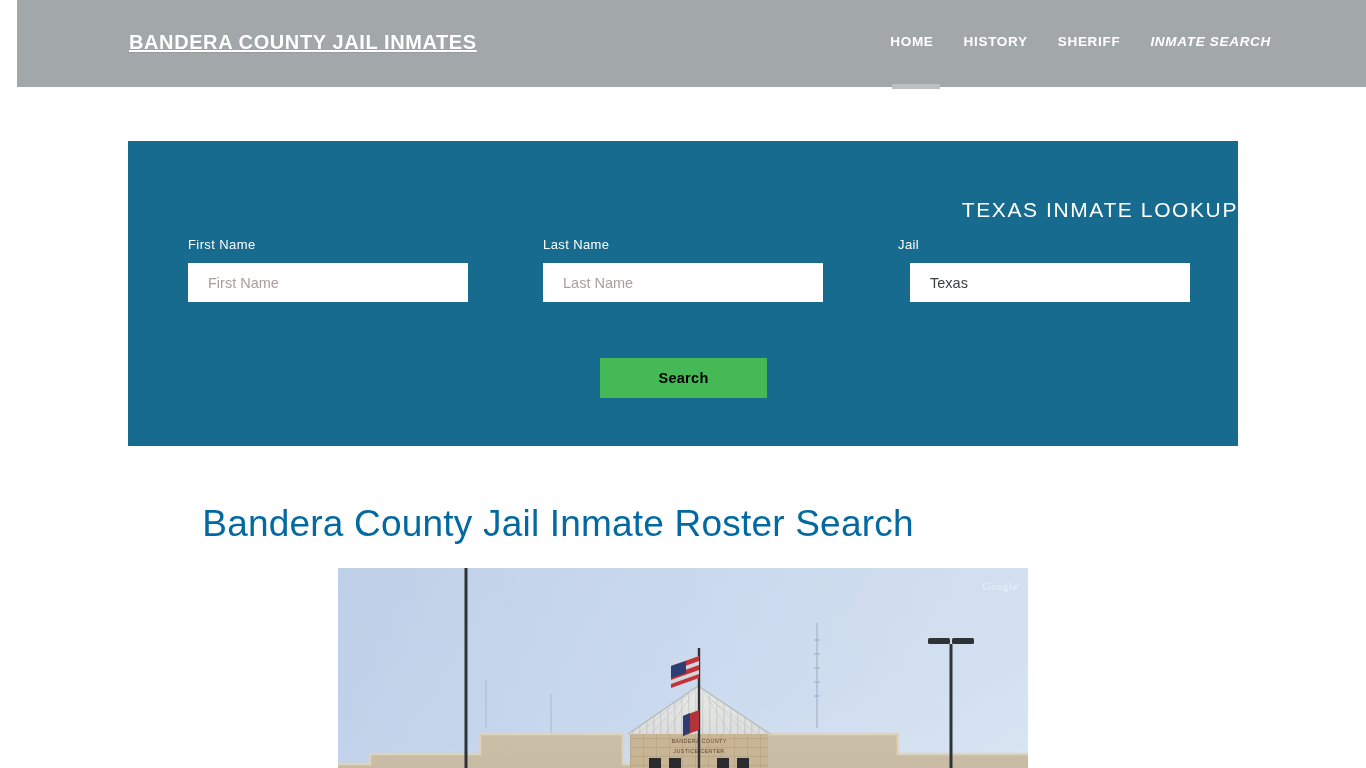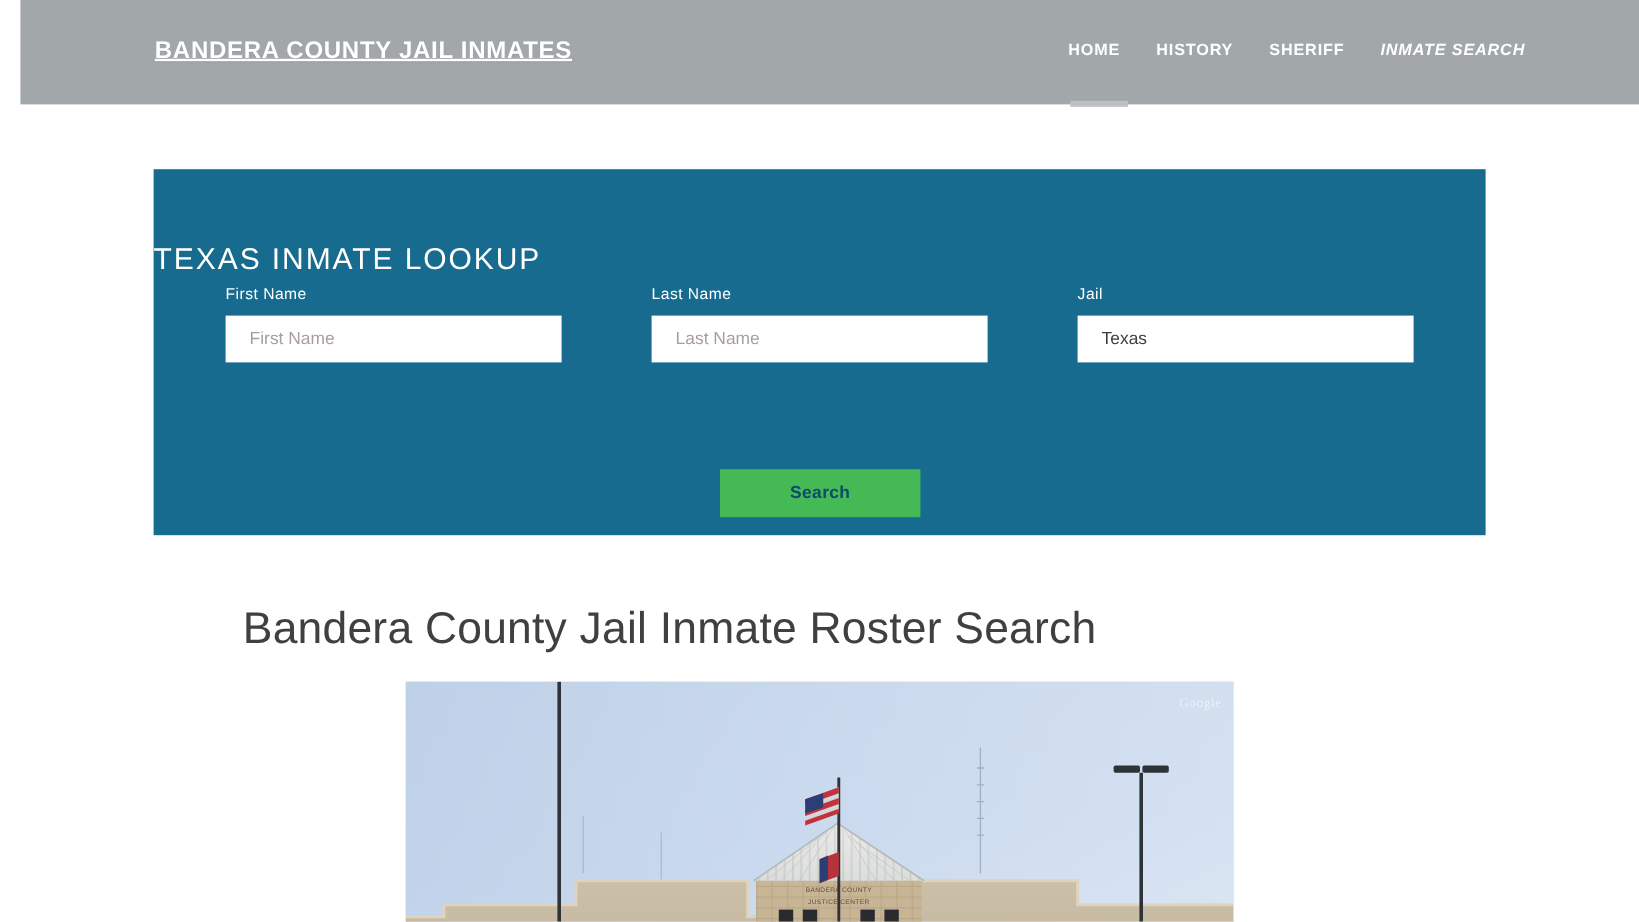--- a/index.html
+++ b/index.html
@@ -73,23 +73,23 @@
     top: 141px;
     width: 1110px;
     height: 305px;
     background: #166b8f;
   }
   .lookup-title {
     position: absolute;
     top: 40px;
     left: 0;
     width: 100%;
-    text-align: left;
+    text-align: right;
     color: #ffffff;
-    font-size: 25px;
+    font-size: 21px;
     font-weight: normal;
     letter-spacing: 1.6px;
     text-transform: uppercase;
     font-family: "Liberation Sans", sans-serif;
   }
 
   .field {
     position: absolute;
     top: 96px;
   }
@@ -116,47 +116,47 @@
     padding: 0 20px;
     font-size: 14.5px;
     color: #3b4045;
     font-family: "Liberation Sans", sans-serif;
   }
   .field-input::placeholder { color: #a89e9e; opacity: 1; }
   select.field-input {
     -webkit-appearance: none;
     appearance: none;
     border-radius: 0;
+    margin-left: 12px;
   }
 
   .search-btn {
     position: absolute;
     left: 472px;
     top: 217px;
     width: 167px;
     height: 40px;
     background: #44b955;
     border: none;
-    color: #0c4a6e;
+    color: #000000;
     font-size: 14.5px;
     font-weight: bold;
     letter-spacing: 0.3px;
     cursor: pointer;
     font-family: "Liberation Sans", sans-serif;
-    margin-top: 33px;
   }
 
   
   .page-heading {
     position: absolute;
     left: 0; top: 503px;
     width: 1116px;
     text-align: center;
     margin: 0;
-    color: #404040;
+    color: #0369a1;
     font-size: 37px;
     font-weight: normal;
     letter-spacing: 0.2px;
     font-family: "Liberation Sans", sans-serif;
   }
 
   
   .photo-wrap {
     position: absolute;
     left: 338px;

